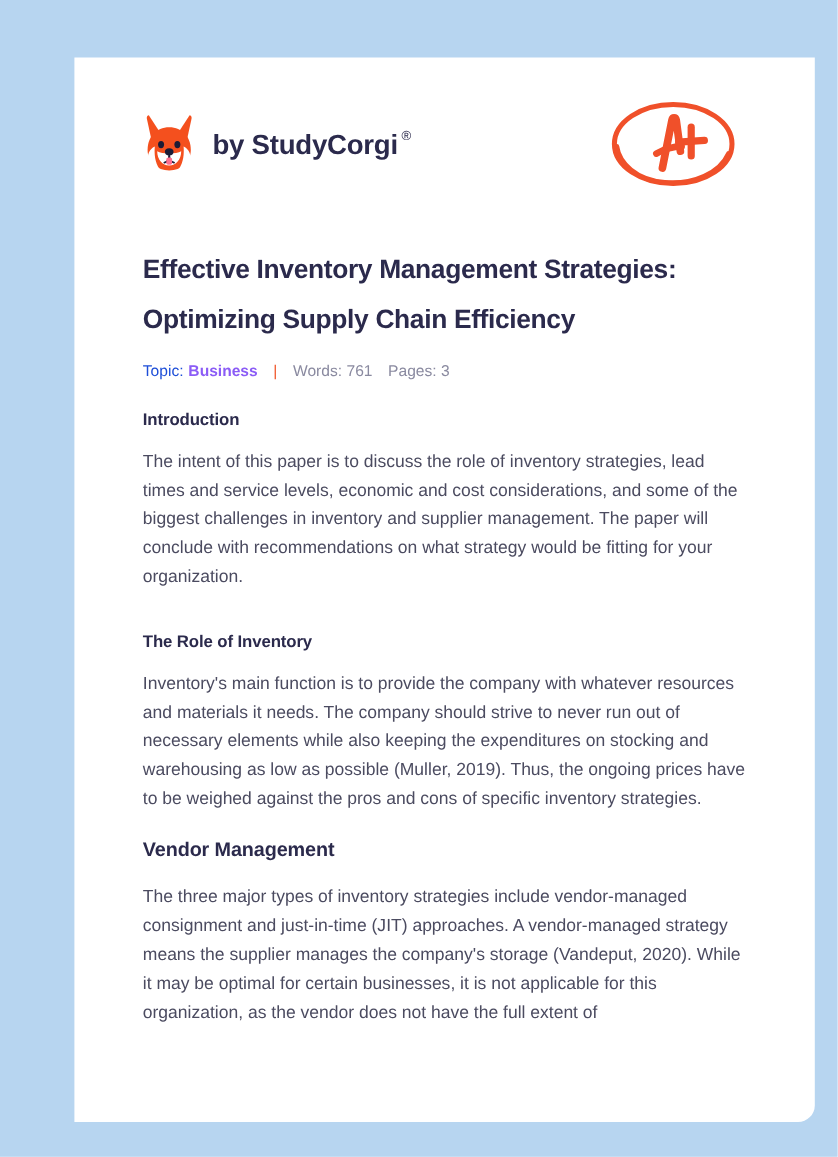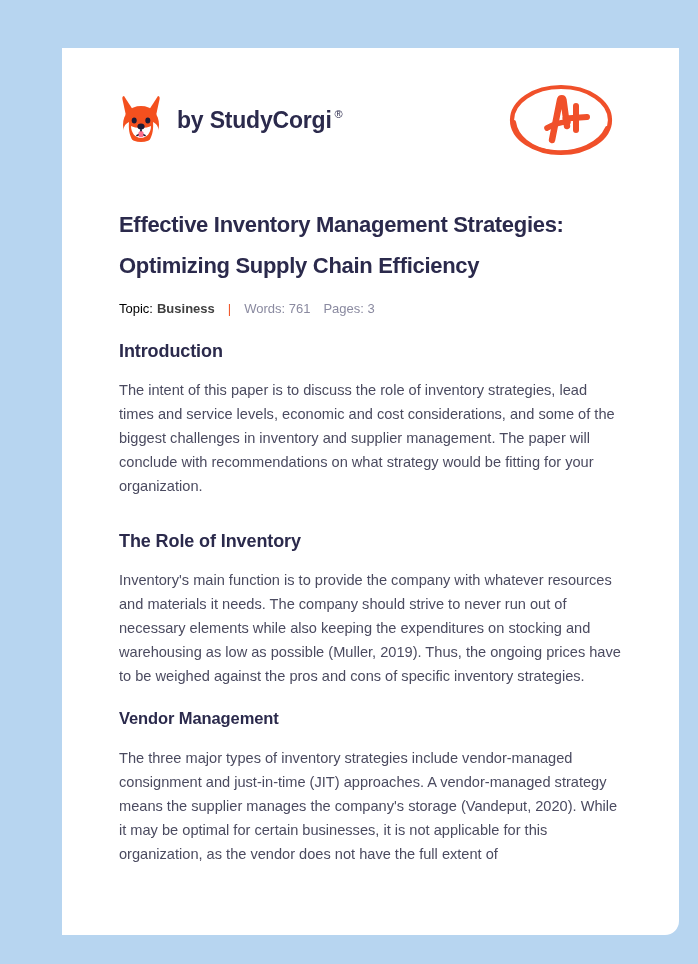--- a/index.html
+++ b/index.html
@@ -99,40 +99,40 @@
   
   .doc-meta {
     margin-top: 15px;
     font-size: 13px;
     color: #8a8aa0;
     display: flex;
     align-items: center;
     white-space: nowrap;
   }
 
-  .doc-meta .meta-label { color: #000000; }
+  .doc-meta .meta-label { color: #1d4ed8; }
 
   .doc-meta .meta-topic {
-    color: #404040;
+    color: #8b5cf6;
     font-weight: bold;
     margin-left: 4px;
   }
 
   .doc-meta .meta-sep {
     color: #f0562a;
     margin: 0 13px;
   }
 
   .doc-meta .meta-words { margin-right: 13px; }
 
   
   .content { margin-top: 25px; }
 
   h2.section-heading {
-    font-size: 18px;
+    font-size: 14px;
     font-weight: bold;
     color: #2b2a4c;
     letter-spacing: -0.1px;
     margin-top: 33px;
     margin-bottom: 16px;
   }
 
   h2.section-heading:first-child { margin-top: 0; }
 
   h3.sub-heading {

